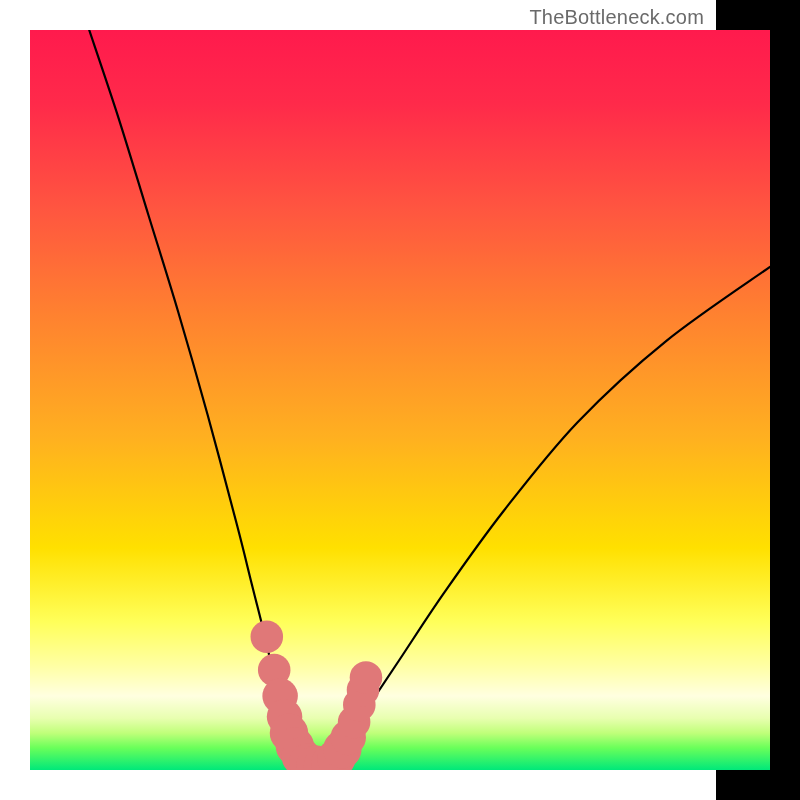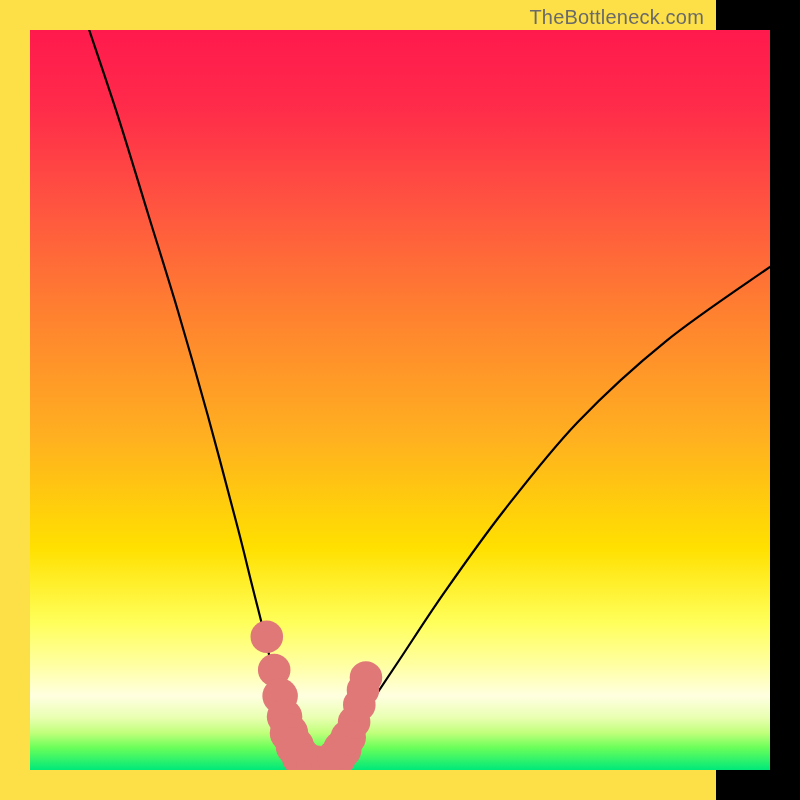--- a/index.html
+++ b/index.html
@@ -10,21 +10,21 @@
     background: #000;
     overflow: hidden;
     font-family: Arial, Helvetica, sans-serif;
   }
   .frame {
     position: absolute;
     left: 0;
     top: 0;
     width: 716px;
     height: 800px;
-    background: #fde047;
+    background: #ffffff;
   }
   .plot {
     position: absolute;
     left: 30px;
     top: 30px;
     width: 740px;
     height: 740px;
     overflow: hidden;
   }
   .gradient-bg {

